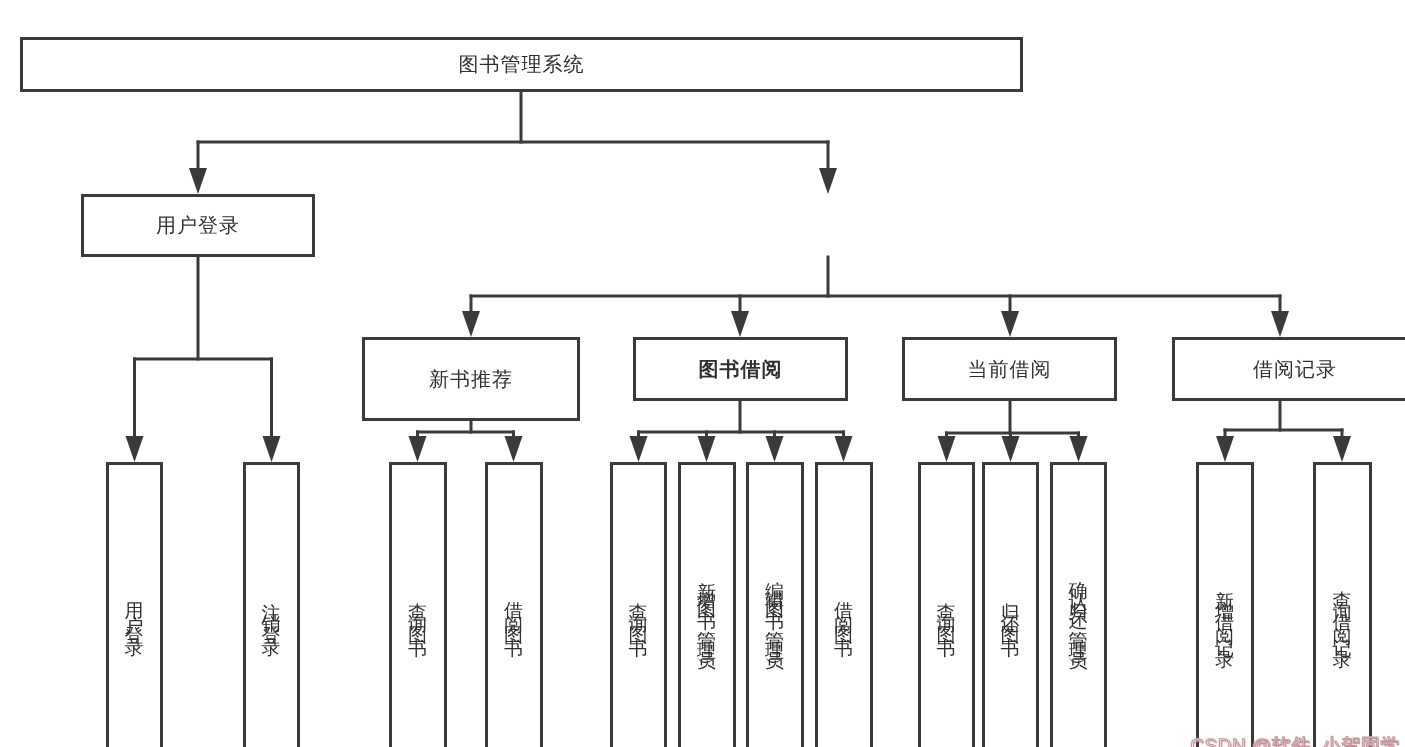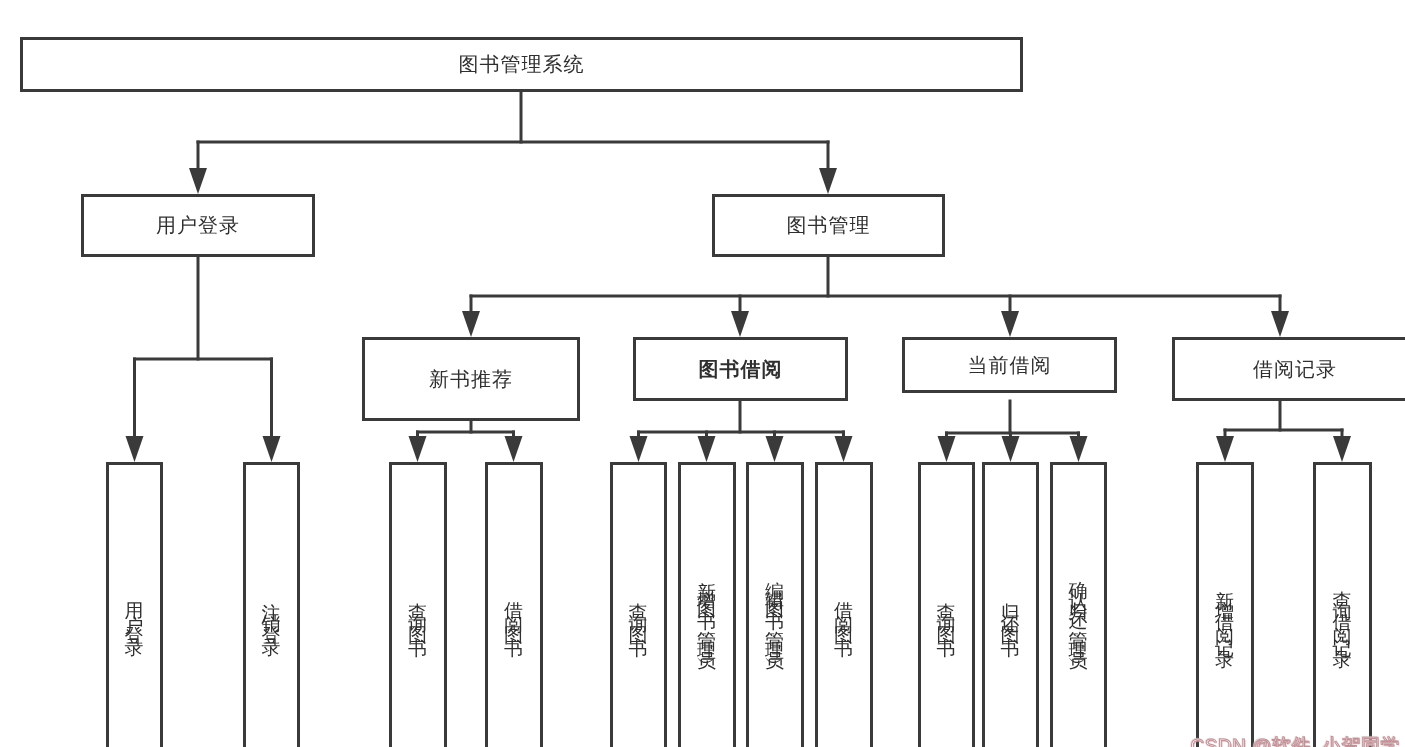--- a/index.html
+++ b/index.html
@@ -46,21 +46,21 @@
     white-space: nowrap;
     overflow: hidden;
   }
   .leaf.tight { letter-spacing: 10px; }
   
   #n-root            { left: 20px;   top: 13px;  width: 1003px; height: 55px; }
   #n-user-login      { left: 81px;   top: 170px; width: 234px;  height: 63px; }
   #n-book-mgmt       { left: 712px;  top: 170px; width: 233px;  height: 63px; }
   #n-new-book-rec    { left: 362px;  top: 313px; width: 218px;  height: 84px; }
   #n-book-borrow     { left: 633px;  top: 313px; width: 215px;  height: 64px; font-weight: bold; }
-  #n-current-borrow  { left: 902px;  top: 313px; width: 215px;  height: 56px; }
+  #n-current-borrow  { left: 902px;  top: 313px; width: 215px;  height: 64px; }
   #n-borrow-record   { left: 1172px; top: 313px; width: 246px;  height: 64px; font-family: Liberation Mono, monospace; }
   #l-user-login      { left: 106px;  top: 438px; width: 57px; height: 297px; }
   #l-logout          { left: 243px;  top: 438px; width: 57px; height: 297px; }
   #l-rec-query       { left: 389px;  top: 438px; width: 58px; height: 297px; }
   #l-rec-borrow      { left: 485px;  top: 438px; width: 58px; height: 297px; }
   #l-bb-query        { left: 610px;  top: 438px; width: 57px; height: 297px; }
   #l-bb-add          { left: 678px;  top: 438px; width: 58px; height: 297px; }
   #l-bb-edit         { left: 746px;  top: 438px; width: 58px; height: 297px; }
   #l-bb-borrow       { left: 815px;  top: 438px; width: 58px; height: 297px; }
   #l-cb-query        { left: 918px;  top: 438px; width: 57px; height: 297px; }
@@ -157,21 +157,20 @@
       <path d="M1225 406 V414"></path>
       <polygon points="1216,412 1234,412 1225,438" fill="#3a3a3a" stroke="none"></polygon>
       <path d="M1342 406 V414"></path>
       <polygon points="1333,412 1351,412 1342,438" fill="#3a3a3a" stroke="none"></polygon>
     </g>
   </svg>
 
   <div class="box" id="n-root">图书管理系统</div>
 
   <div class="box" id="n-user-login">用户登录</div>
-  <div class="box" id="n-book-mgmt">图书管理</div>
 
   <div class="box" id="n-new-book-rec">新书推荐</div>
   <div class="box" id="n-book-borrow">图书借阅</div>
   <div class="box" id="n-current-borrow">当前借阅</div>
   <div class="box" id="n-borrow-record">借阅记录</div>
 
   <div class="box leaf" id="l-user-login">用户登录</div>
   <div class="box leaf" id="l-logout">注销登录</div>
 
   <div class="box leaf" id="l-rec-query">查询图书</div>

